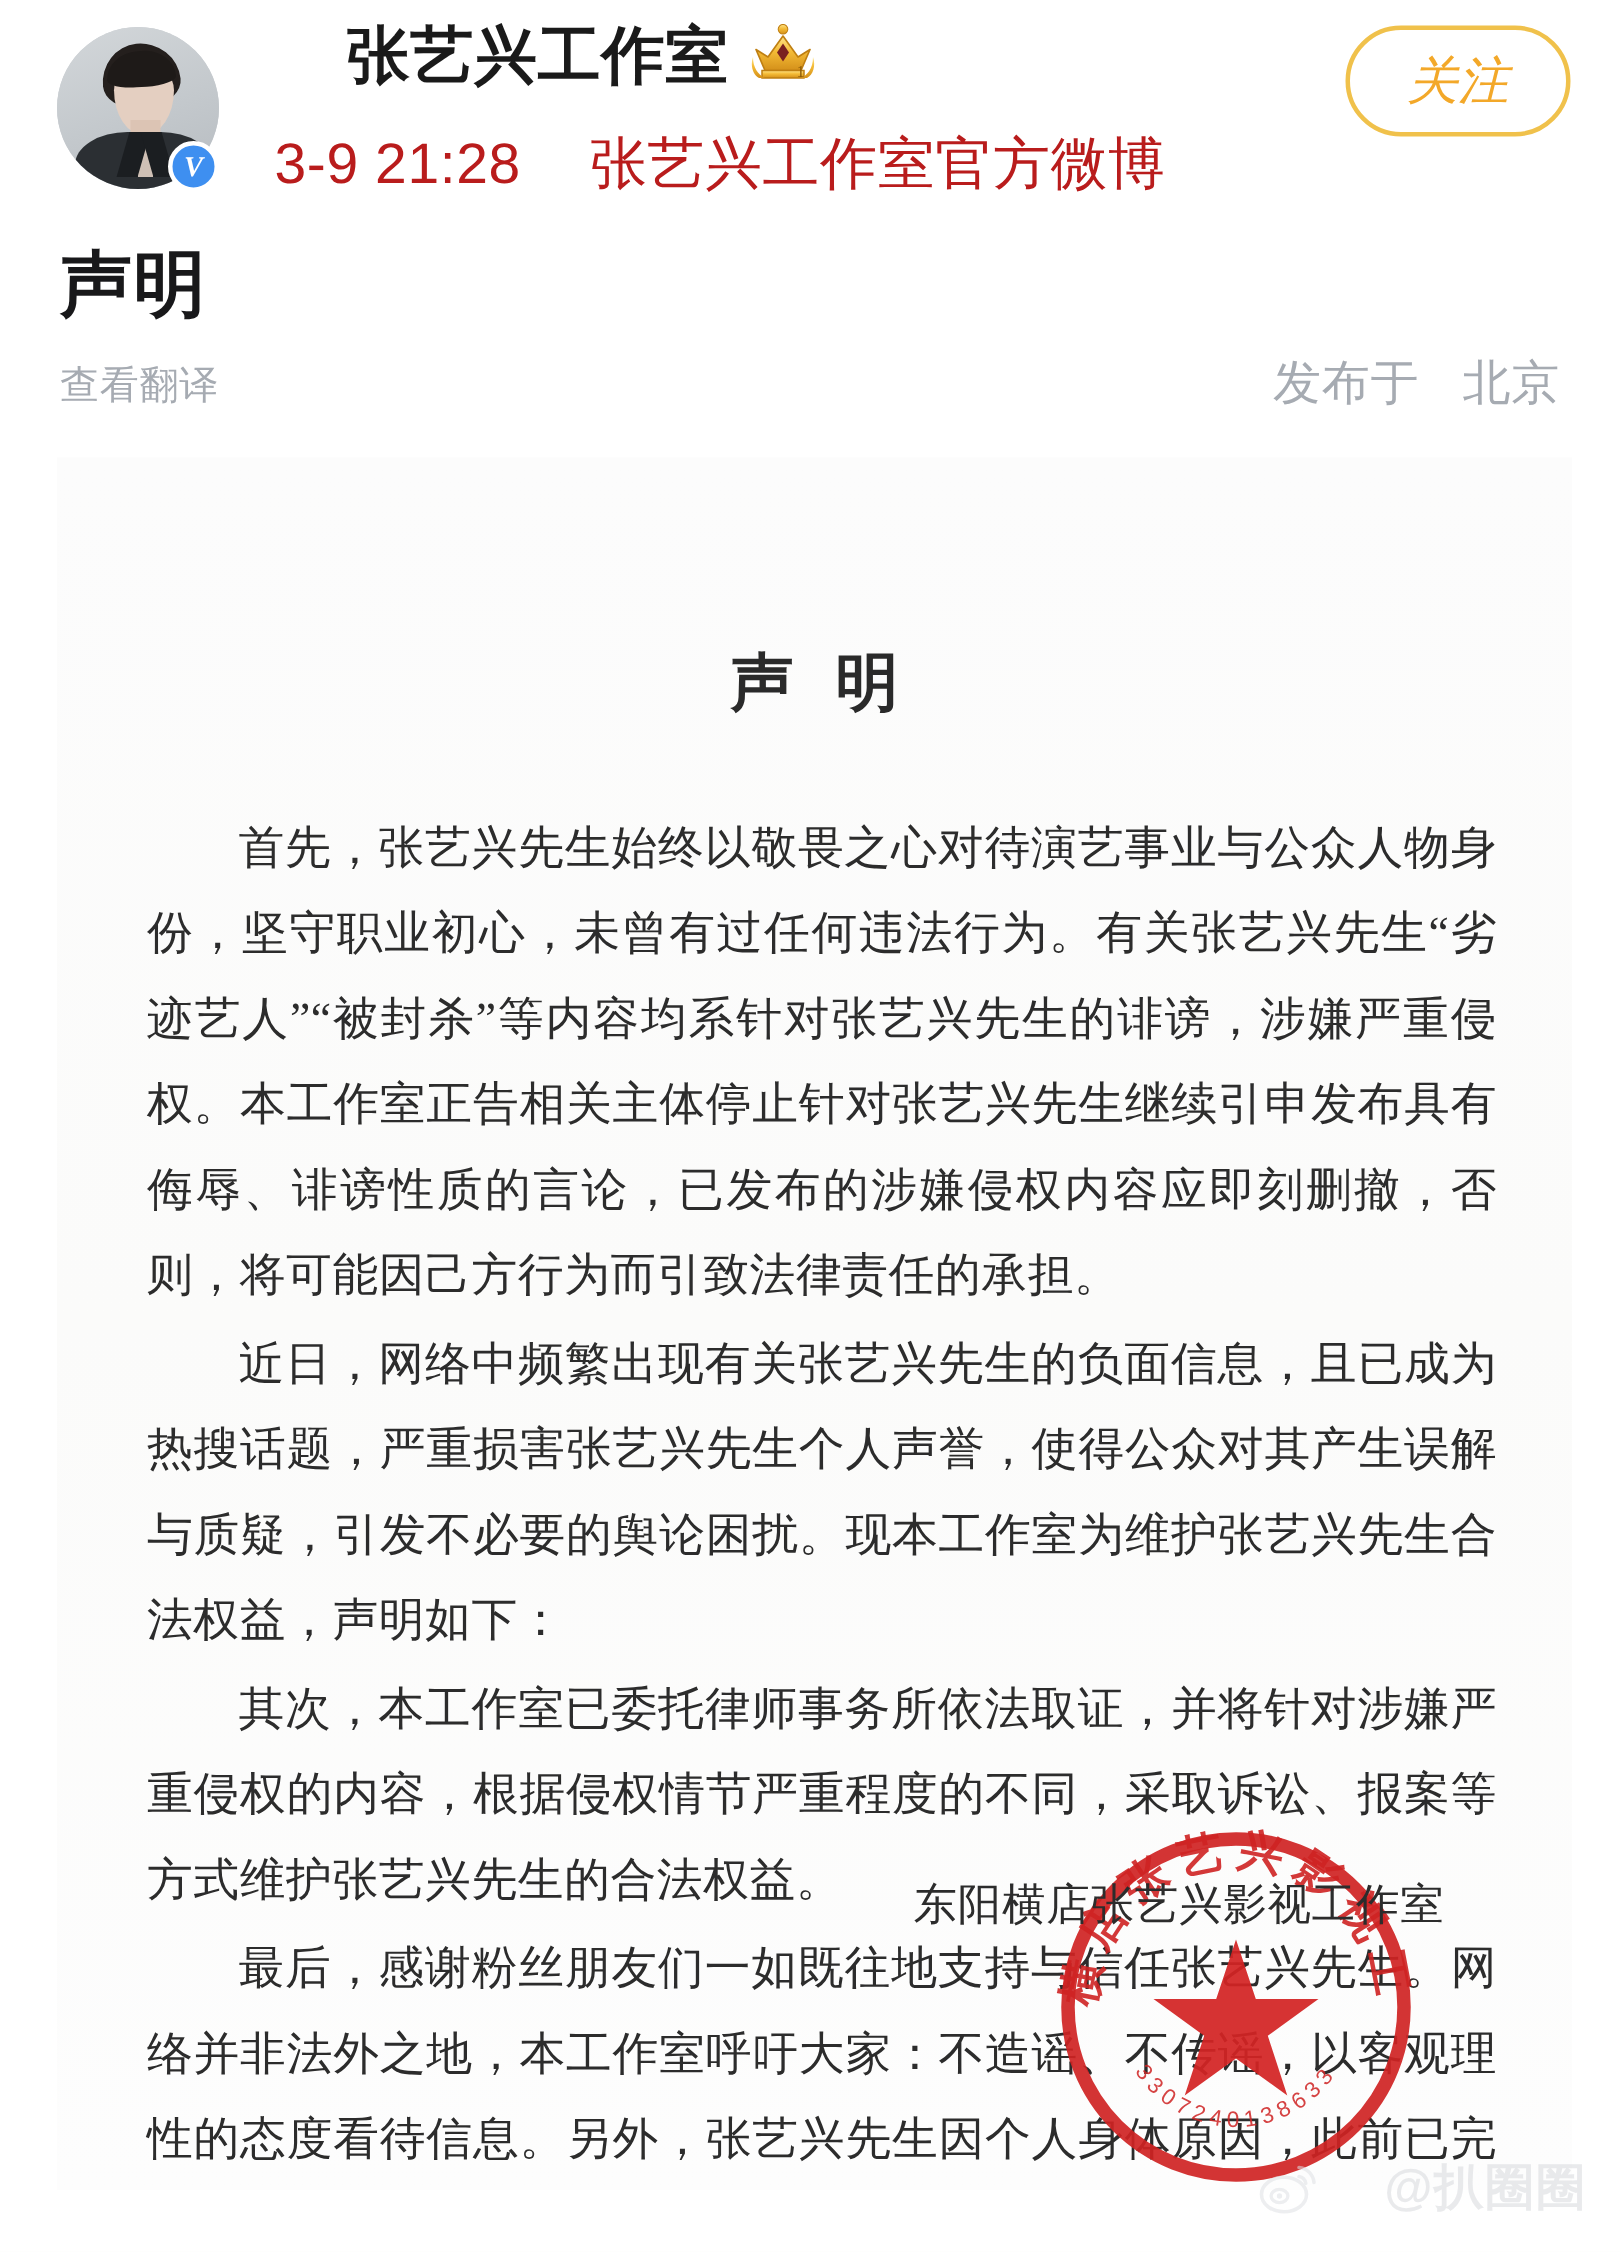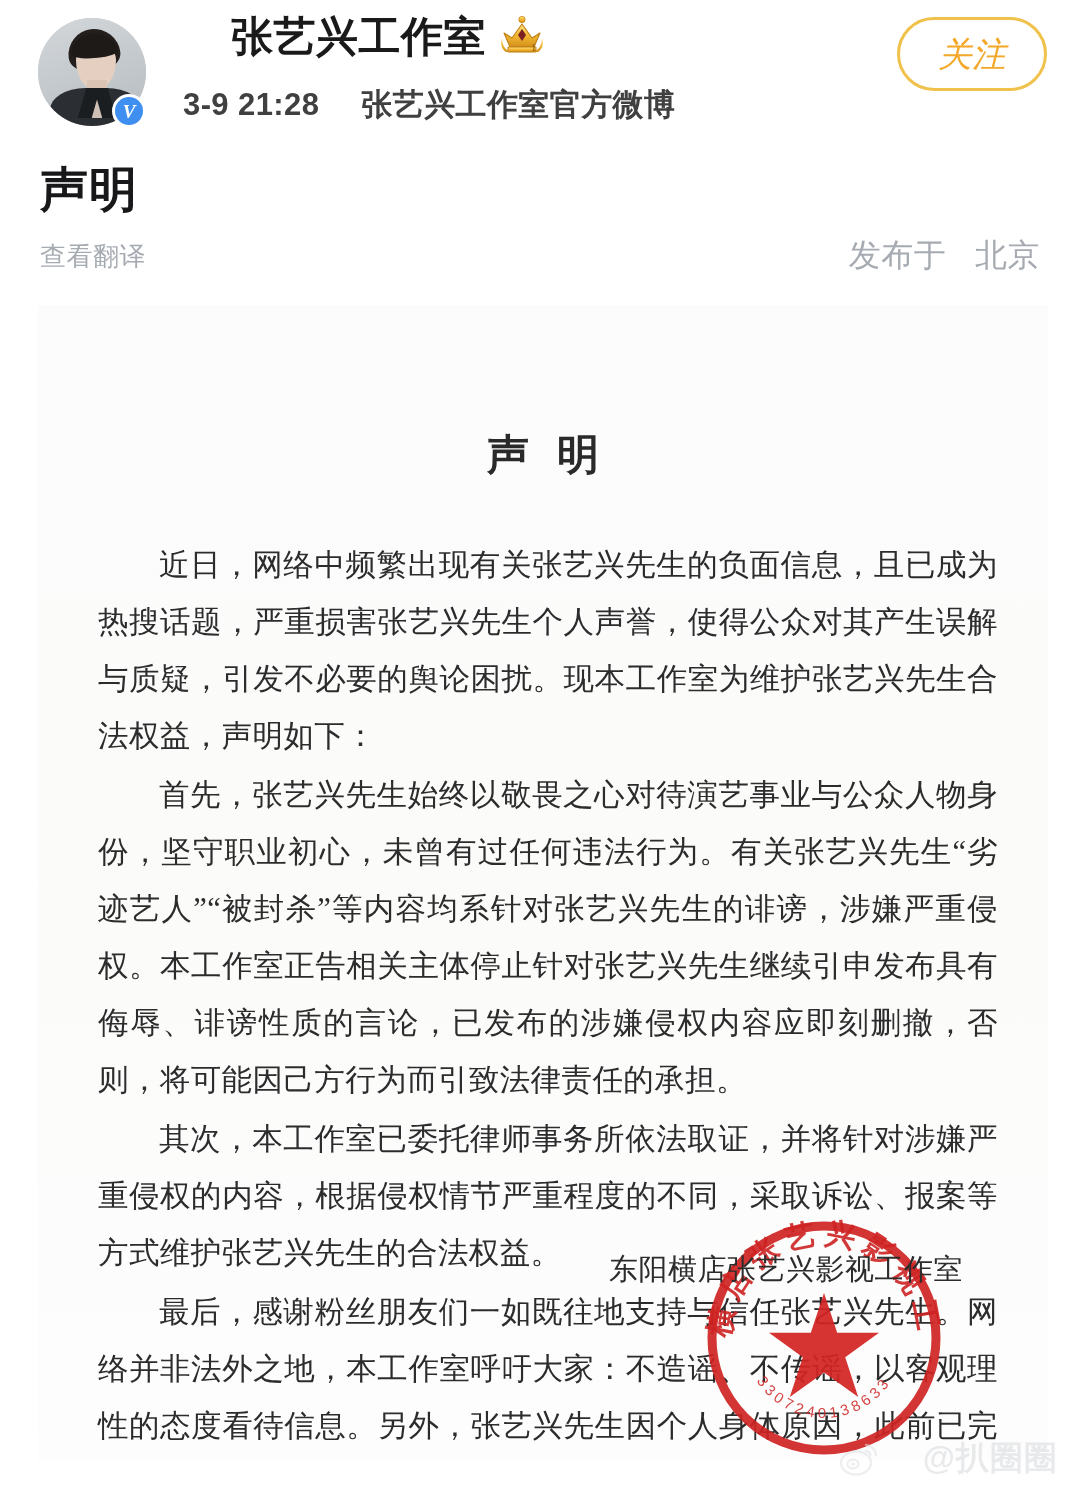--- a/index.html
+++ b/index.html
@@ -138,25 +138,24 @@
   }
   .crown-badge {
     margin-left: 14px;
     width: 44px;
     height: 40px;
     position: relative;
     display: inline-block;
   }
   .header-meta {
     margin-top: 16px;
-    font-size: 31px;
-    color: #404040;
+    font-size: 38px;
+    color: #b91c1c;
     letter-spacing: 0.4px;
     white-space: nowrap;
-    font-weight: bold;
   }
   .header-meta .meta-sep { display: inline-block; width: 24px; }
 
   .follow-button {
     position: absolute;
     right: 33px;
     top: 17px;
     width: 150px;
     height: 74px;
     border: 3px solid #f0c14b;
@@ -367,22 +366,22 @@
     <span>北京</span>
   </span>
 </div>
 
 <div class="doc-image">
   <div class="doc-inner">
 
     <div class="doc-heading">声明</div>
 
     <div class="doc-body">
+      <p>首先，张艺兴先生始终以敬畏之心对待演艺事业与公众人物身份，坚守职业初心，未曾有过任何违法行为。有关张艺兴先生“劣迹艺人”“被封杀”等内容均系针对张艺兴先生的诽谤，涉嫌严重侵权。本工作室正告相关主体停止针对张艺兴先生继续引申发布具有侮辱、诽谤性质的言论，已发布的涉嫌侵权内容应即刻删撤，否则，将可能因己方行为而引致法律责任的承担。</p>
       <p>近日，网络中频繁出现有关张艺兴先生的负面信息，且已成为热搜话题，严重损害张艺兴先生个人声誉，使得公众对其产生误解与质疑，引发不必要的舆论困扰。现本工作室为维护张艺兴先生合法权益，声明如下：</p>
-      <p>首先，张艺兴先生始终以敬畏之心对待演艺事业与公众人物身份，坚守职业初心，未曾有过任何违法行为。有关张艺兴先生“劣迹艺人”“被封杀”等内容均系针对张艺兴先生的诽谤，涉嫌严重侵权。本工作室正告相关主体停止针对张艺兴先生继续引申发布具有侮辱、诽谤性质的言论，已发布的涉嫌侵权内容应即刻删撤，否则，将可能因己方行为而引致法律责任的承担。</p>
       <p>其次，本工作室已委托律师事务所依法取证，并将针对涉嫌严重侵权的内容，根据侵权情节严重程度的不同，采取诉讼、报案等方式维护张艺兴先生的合法权益。</p>
       <p>最后，感谢粉丝朋友们一如既往地支持与信任张艺兴先生。网络并非法外之地，本工作室呼吁大家：不造谣、不传谣，以客观理性的态度看待信息。另外，张艺兴先生因个人身体原因，此前已完成相关手术，目前正处于术后康复的关键阶段，需遵医嘱休养一段时间。张艺兴先生四月、五月的工作规划已有序纳入日程，一切稳步推进，未来，张艺兴先生将以更加优质的作品回馈大家的厚爱。</p>
     </div>
 
     <div class="seal">
       <svg viewBox="0 0 242 242" aria-hidden="true">
         <defs>
           <path id="sealArcTop" d="M 27 121 A 94 94 0 0 1 215 121"></path>
           <path id="sealArcBottom" d="M 41 121 A 80 80 0 0 0 201 121"></path>
         </defs>

